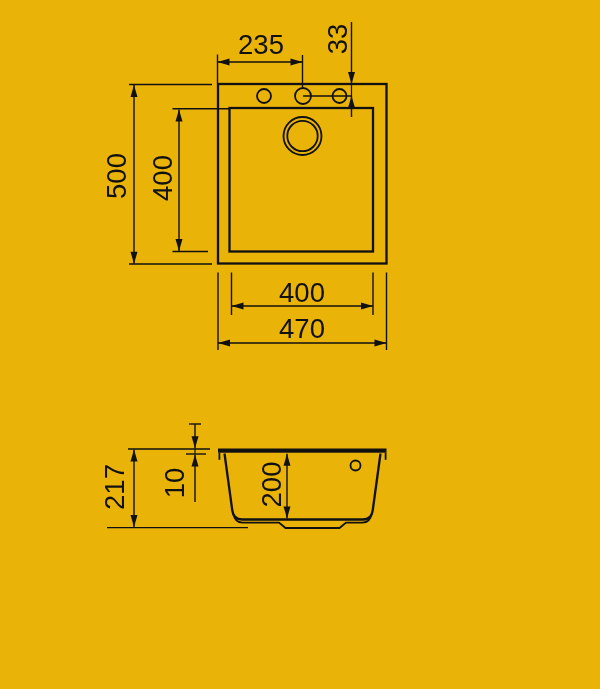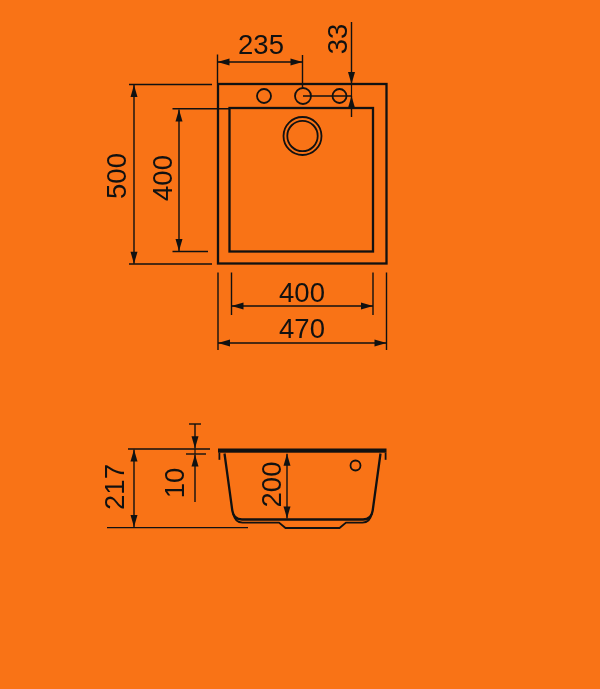--- a/index.html
+++ b/index.html
@@ -4,21 +4,21 @@
 <style>
   html,body{margin:0;padding:0;}
   body{
     width:600px;height:689px;
     background:#ffffff;
     font-family:"Liberation Sans", sans-serif;
   }
   .canvas{
     position:relative;
     width:600px;height:689px;
-    background:#f97316;
+    background:#eab308;
     overflow:hidden;
   }
   svg{position:absolute;inset:0;display:block;}
   .obj{stroke:#111111;fill:none;stroke-width:2.3;}
   .thin{stroke:#111111;fill:none;stroke-width:1.8;}
   .dim{stroke:#111111;fill:none;stroke-width:1.4;}
   .dimthin{stroke:#111111;fill:none;stroke-width:1.2;}
   .solid{fill:#111111;stroke:none;}
   text.lbl{
     font-family:"Liberation Sans", sans-serif;

